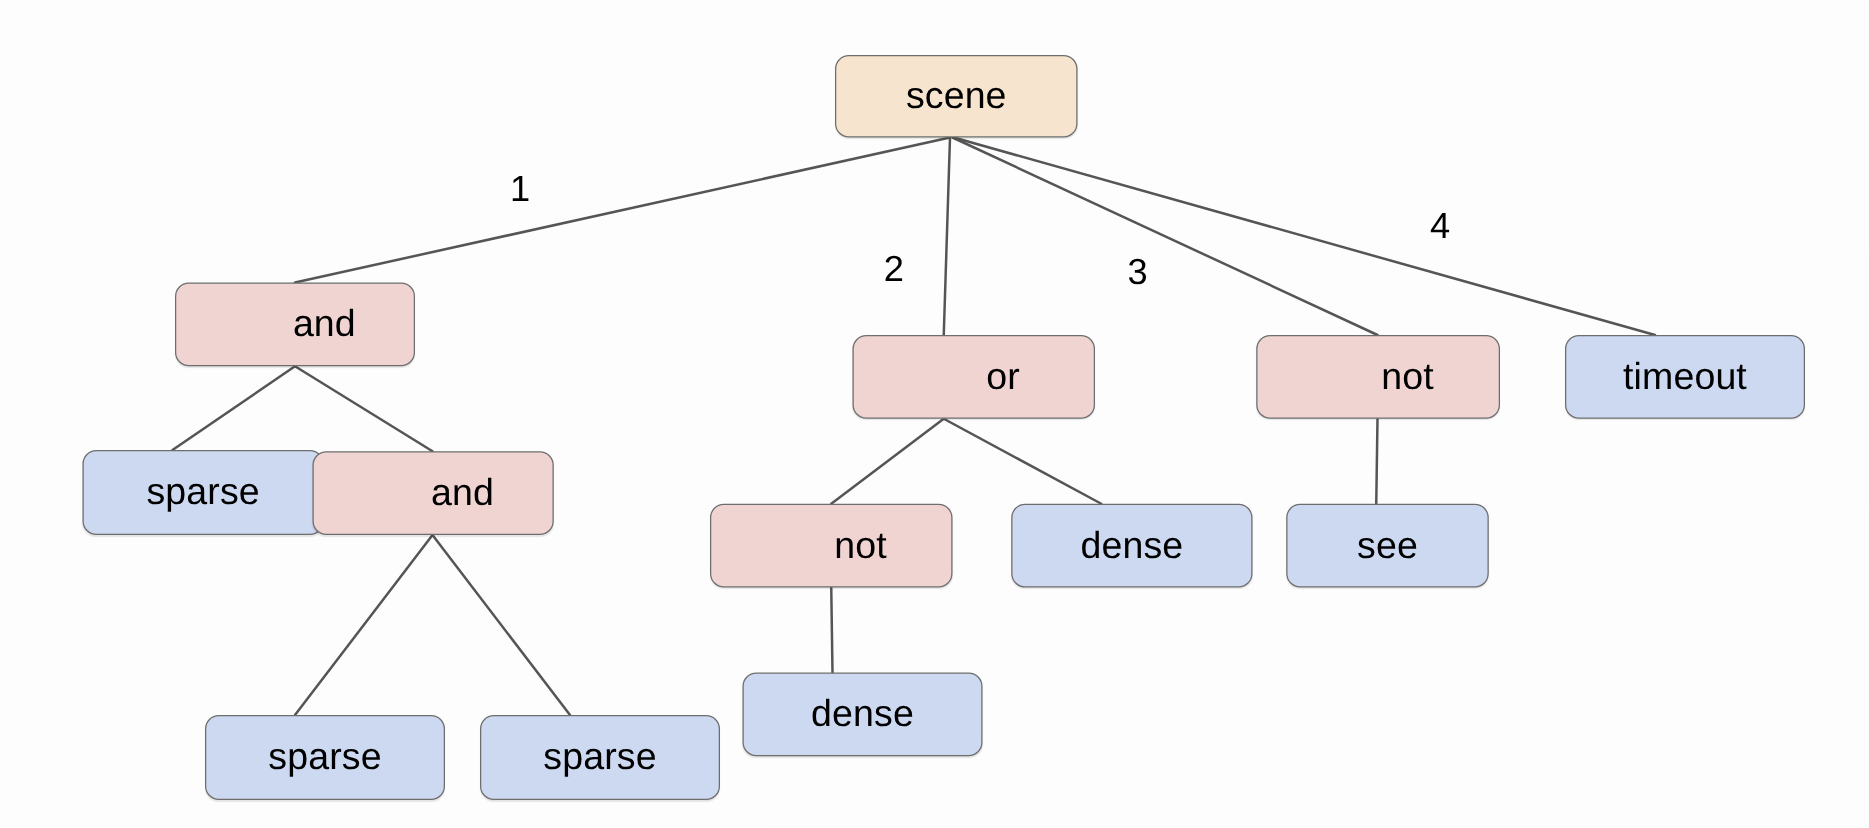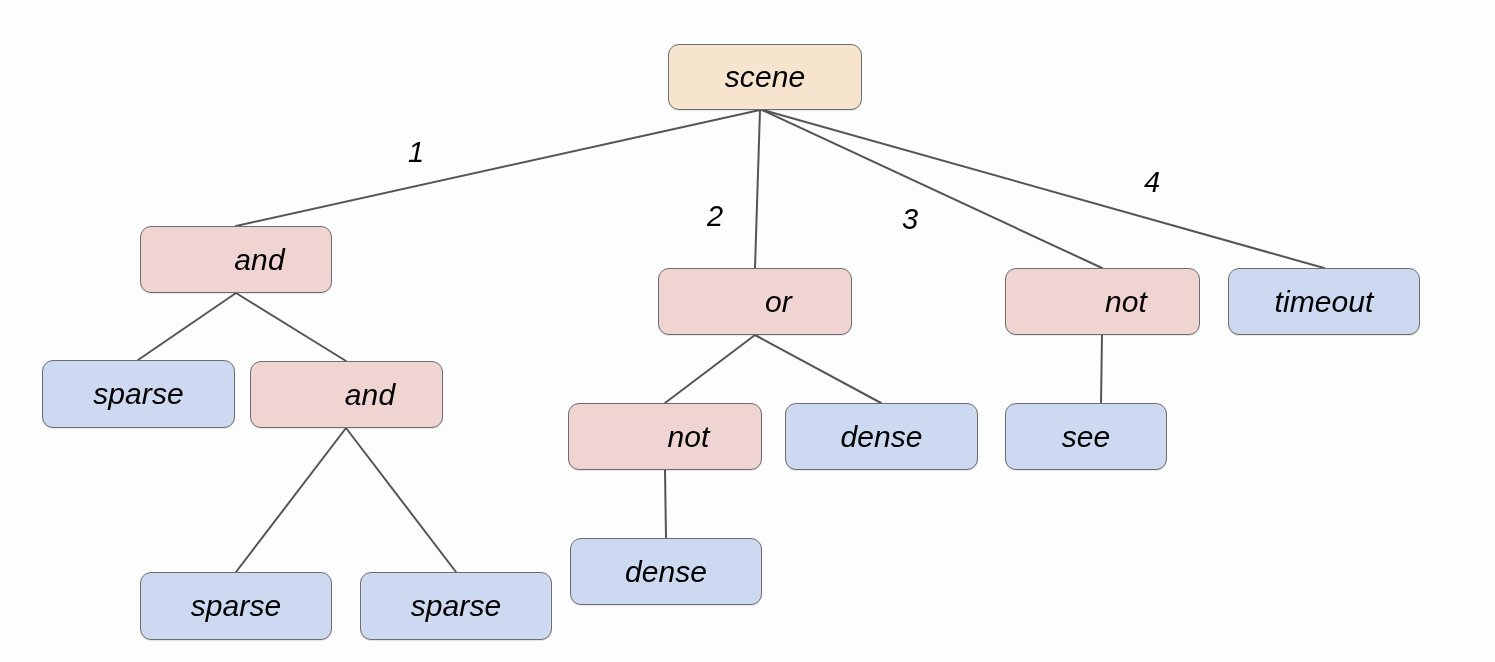--- a/index.html
+++ b/index.html
@@ -7,21 +7,20 @@
     padding: 0;
     background: #ffffff;
   }
   #canvas {
     position: relative;
     width: 1495px;
     height: 662px;
     background: #fdfdfd;
     overflow: hidden;
     font-family: "Liberation Sans", sans-serif;
-    font-style: italic;
   }
   #edge-layer {
     position: absolute;
     left: 0; top: 0;
     width: 1495px;
     height: 662px;
     pointer-events: none;
   }
   .node {
     position: absolute;
@@ -33,21 +32,21 @@
     justify-content: center;
     color: #000000;
     font-size: 30px;
     line-height: 1;
     letter-spacing: 0.1px;
     white-space: nowrap;
     box-shadow: 0 1px 1px rgba(0,0,0,0.10);
   }
   .node.root   { background: #f6e4ce; }
   .node.op     { background: #f0d4d2; padding-left: 47px; }
-  .node.leaf   { background: #ccd9f0; }
+  .node.leaf   { background: #ccd9f0; margin-left: 24px; }
   .edge-label {
     position: absolute;
     color: #000000;
     font-size: 29px;
     line-height: 1;
     transform: translate(-50%, -50%);
     white-space: nowrap;
   }
 </style>
 </head>
@@ -64,21 +63,21 @@
       <line x1="346" y1="428" x2="236" y2="572" stroke="#555555" stroke-width="2" stroke-linecap="round"></line>
       <line x1="346" y1="428" x2="456" y2="572" stroke="#555555" stroke-width="2" stroke-linecap="round"></line>
       <line x1="755" y1="335" x2="665" y2="403" stroke="#555555" stroke-width="2" stroke-linecap="round"></line>
       <line x1="755" y1="335" x2="881" y2="403" stroke="#555555" stroke-width="2" stroke-linecap="round"></line>
       <line x1="665" y1="470" x2="666" y2="538" stroke="#555555" stroke-width="2" stroke-linecap="round"></line>
       <line x1="1102" y1="335" x2="1101" y2="403" stroke="#555555" stroke-width="2" stroke-linecap="round"></line>
     </svg>
   <div id="node-layer">
       <div class="node root" style="left: 668px; top: 44px; width: 194px; height: 66px;">scene</div>
       <div class="node op" style="left: 140px; top: 226px; width: 192px; height: 67px;">and</div>
-      <div class="node op" style="left: 658px; top: 268px; width: 194px; height: 67px;">or</div>
+      <div class="node op" style="left: 682px; top: 268px; width: 194px; height: 67px;">or</div>
       <div class="node op" style="left: 1005px; top: 268px; width: 195px; height: 67px;">not</div>
       <div class="node leaf" style="left: 1228px; top: 268px; width: 192px; height: 67px;">timeout</div>
       <div class="node leaf" style="left: 42px; top: 360px; width: 193px; height: 68px;">sparse</div>
       <div class="node op" style="left: 250px; top: 361px; width: 193px; height: 67px;">and</div>
       <div class="node op" style="left: 568px; top: 403px; width: 194px; height: 67px;">not</div>
       <div class="node leaf" style="left: 785px; top: 403px; width: 193px; height: 67px;">dense</div>
       <div class="node leaf" style="left: 1005px; top: 403px; width: 162px; height: 67px;">see</div>
       <div class="node leaf" style="left: 570px; top: 538px; width: 192px; height: 67px;">dense</div>
       <div class="node leaf" style="left: 140px; top: 572px; width: 192px; height: 68px;">sparse</div>
       <div class="node leaf" style="left: 360px; top: 572px; width: 192px; height: 68px;">sparse</div>

